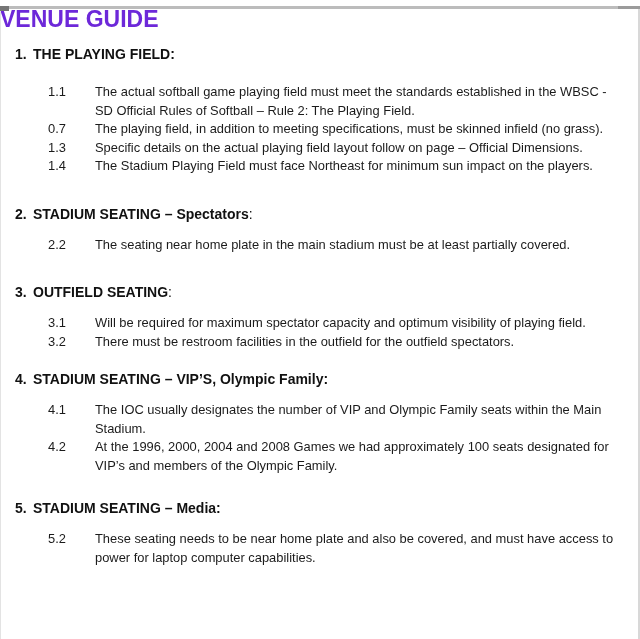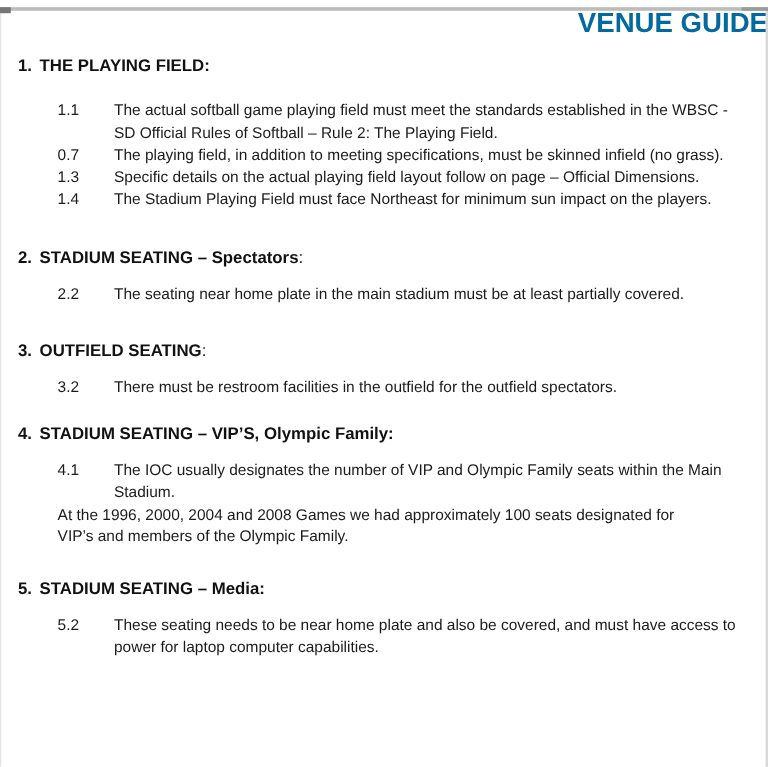--- a/index.html
+++ b/index.html
@@ -16,25 +16,25 @@
 
   
   .edge-top { position: absolute; top: 0; left: 0; width: 640px; height: 3px; background: #bcbcbc; z-index: 2; }
   .corner-left  { position: absolute; left: 0; top: 0; width: 9px;  height: 5px; background: #757575; }
   .corner-right { position: absolute; right: 0; top: 0; width: 22px; height: 3px; background: #9b9b9b; }
   .edge-left  { position: absolute; left: 0;  top: 0; bottom: 0; width: 1px; background: #e3e3e3; z-index: 1; }
   .edge-right { position: absolute; right: 0; top: 0; bottom: 0; width: 2px; background: #d8d8d8; z-index: 1; }
 
   .title {
     margin: 6px 0 0 0;
-    text-align: right;
+    text-align: left;
     font-size: 23px;
     line-height: 26px;
     font-weight: bold;
-    color: #0369a1;
+    color: #6d28d9;
   }
 
   #sections { padding: 0 15px 0 15px; }
   .section { margin-top: 30px; }
   .section:nth-child(1) { margin-top: 14px; }
   .section:nth-child(4) { margin-top: 20px; }
   .section:nth-child(5) { margin-top: 25px; }
 
   .sec-head {
     display: flex;
@@ -108,40 +108,45 @@
   </div>
 </div>
   </section>
 
   <section class="section">
     <div class="sec-head">
       <span class="sec-num">3.</span>
       <span><span>OUTFIELD SEATING</span><span class="suffix">:</span></span>
     </div>
     <div class="items">
+  <div class="item">
+    <span class="item-num">3.1</span>
+    <span class="item-text">Will be required for maximum spectator capacity and optimum visibility of playing field.</span>
+  </div>
 
   <div class="item">
     <span class="item-num">3.2</span>
     <span class="item-text">There must be restroom facilities in the outfield for the outfield spectators.</span>
   </div>
 </div>
   </section>
 
   <section class="section">
     <div class="sec-head">
       <span class="sec-num">4.</span>
       <span><span>STADIUM SEATING – VIP’S, Olympic Family:</span><span class="suffix"></span></span>
     </div>
     <div class="items">
   <div class="item">
     <span class="item-num">4.1</span>
     <span class="item-text">The IOC usually designates the number of VIP and Olympic Family seats within the Main Stadium.</span>
   </div>
 
   <div class="item">
+    <span class="item-num">4.2</span>
     <span class="item-text">At the 1996, 2000, 2004 and 2008 Games we had approximately 100 seats designated for VIP’s and members of the Olympic Family.</span>
   </div>
 
 </div>
   </section>
 
   <section class="section">
     <div class="sec-head">
       <span class="sec-num">5.</span>
       <span><span>STADIUM SEATING – Media:</span><span class="suffix"></span></span>

